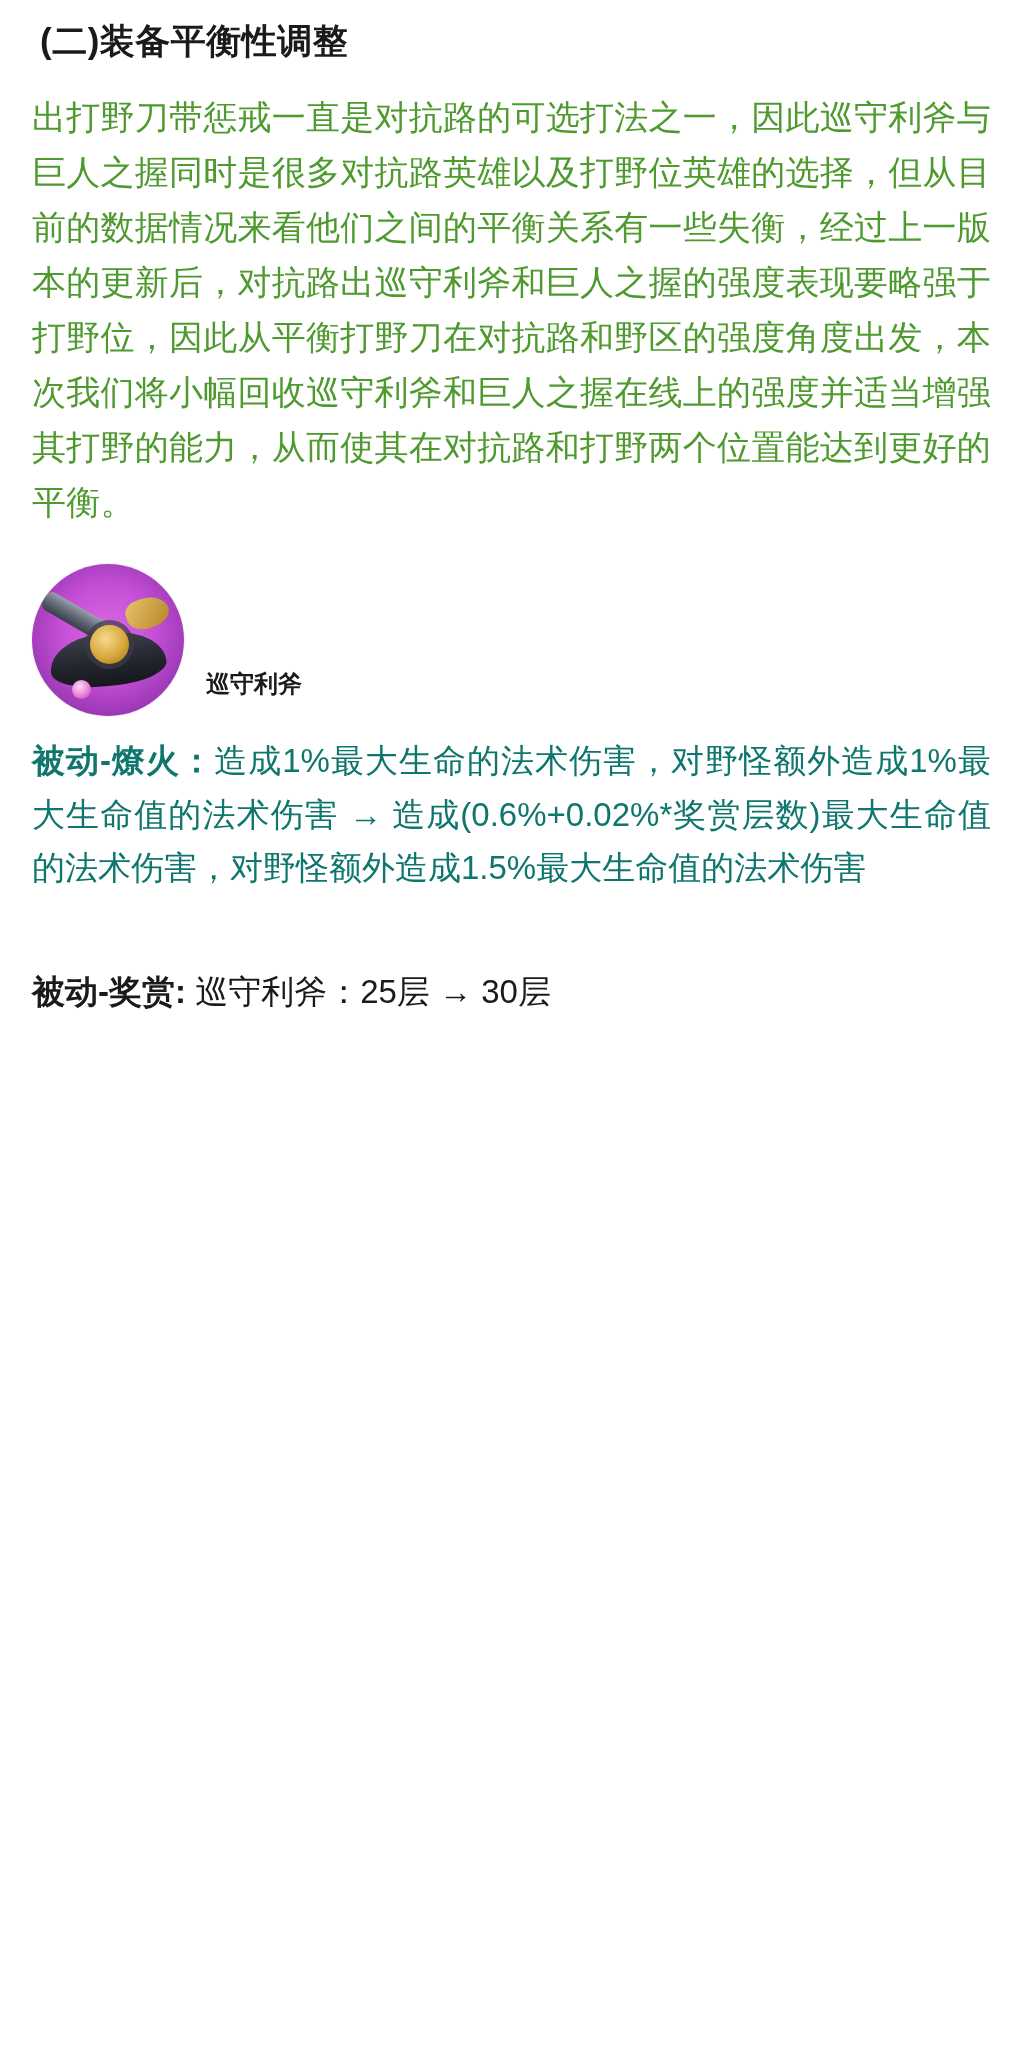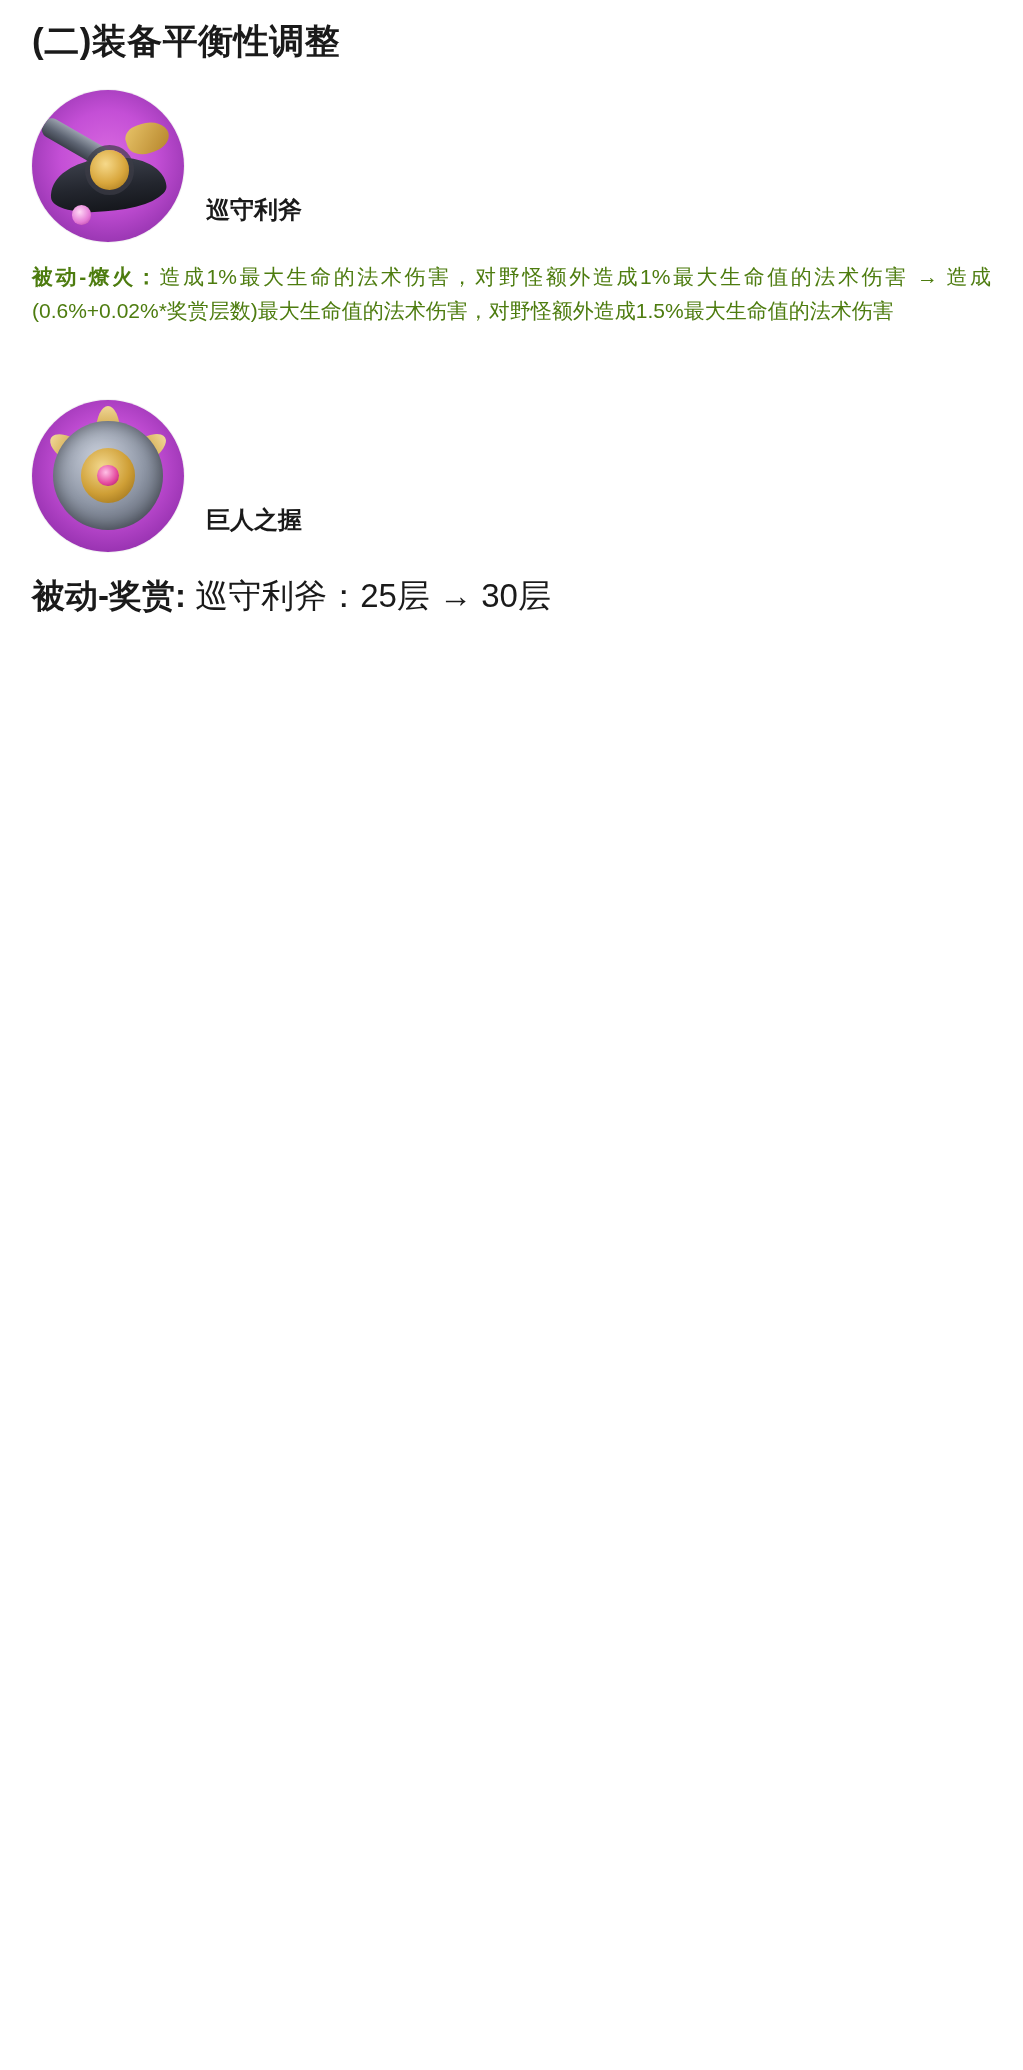--- a/index.html
+++ b/index.html
@@ -19,21 +19,21 @@
     box-sizing: border-box;
     padding: 18px 32px 30px 32px;
     background: #ffffff;
   }
   .section-title {
     font-size: 35px;
     font-weight: bold;
     color: #1a1a1a;
     letter-spacing: 0.5px;
     line-height: 1.3;
-    margin: 0 0 26px 0;
+    margin: 0 0 26px 8px;
   }
   .intro {
     font-size: 34px;
     line-height: 1.62;
     color: #4f9a2f;
     text-align: justify;
     text-justify: inter-ideograph;
     margin: 0 0 34px 0;
     letter-spacing: 0.2px;
   }
@@ -75,23 +75,23 @@
     text-align: justify;
     text-justify: inter-ideograph;
   }
   .stat-line.spaced {
     margin-bottom: 58px;
   }
   .label {
     font-weight: bold;
   }
   .desc {
-    font-size: 21px;
+    font-size: 33px;
     line-height: 1.62;
-    color: #4d7c0f;
+    color: #0f766e;
     text-align: justify;
     text-justify: inter-ideograph;
     margin: 0 0 46px 0;
   }
   .gap-large {
     height: 26px;
   }
   
   .axe-bg {
     background:
@@ -196,20 +196,21 @@
   .blade.b4 { transform: rotate(150deg); height: 30%; }
   .blade.b5 { transform: rotate(-150deg); height: 30%; }
 </style>
 </head>
 <body>
 
 <div class="page">
 
   <h1 class="section-title">(二)装备平衡性调整</h1>
 
+  <p class="intro">出打野刀带惩戒一直是对抗路的可选打法之一，因此巡守利斧与巨人之握同时是很多对抗路英雄以及打野位英雄的选择，但从目前的数据情况来看他们之间的平衡关系有一些失衡，经过上一版本的更新后，对抗路出巡守利斧和巨人之握的强度表现要略强于打野位，因此从平衡打野刀在对抗路和野区的强度角度出发，本次我们将小幅回收巡守利斧和巨人之握在线上的强度并适当增强其打野的能力，从而使其在对抗路和打野两个位置能达到更好的平衡。</p>
 
   <div class="item-block">
     <div class="item-header">
       <div class="item-icon axe-bg">
         <div class="glow"></div>
         <div class="axe-handle"></div>
         <div class="axe-blade"></div>
         <div class="axe-tip"></div>
         <div class="axe-hub"></div>
         <div class="axe-gem"></div>
@@ -217,33 +218,19 @@
       <div class="item-name">巡守利斧</div>
     </div>
     <p class="desc">
       <span class="label">被动-燎火：</span><span>造成1%最大生命的法术伤害，对野怪额外造成1%最大生命值的法术伤害 → 造成(0.6%+0.02%*奖赏层数)最大生命值的法术伤害，对野怪额外造成1.5%最大生命值的法术伤害</span>
     </p>
   </div>
 
   <div class="gap-large"></div>
 
   <div class="item-block">
-    <div class="item-header">
-      <div class="item-icon grip-bg">
-        <div class="glow"></div>
-        <div class="blade b1"></div>
-        <div class="blade b2"></div>
-        <div class="blade b3"></div>
-        <div class="blade b4"></div>
-        <div class="blade b5"></div>
-        <div class="grip-ring"></div>
-        <div class="grip-core"></div>
-        <div class="grip-gem"></div>
-      </div>
-      <div class="item-name">巨人之握</div>
-    </div>
     <p class="stat-line spaced">
       <span class="label">被动-奖赏:</span>
       <span>巡守利斧：25层 → 30层</span>
     </p>
   </div>
 
 </div>
 
 </body></html>

